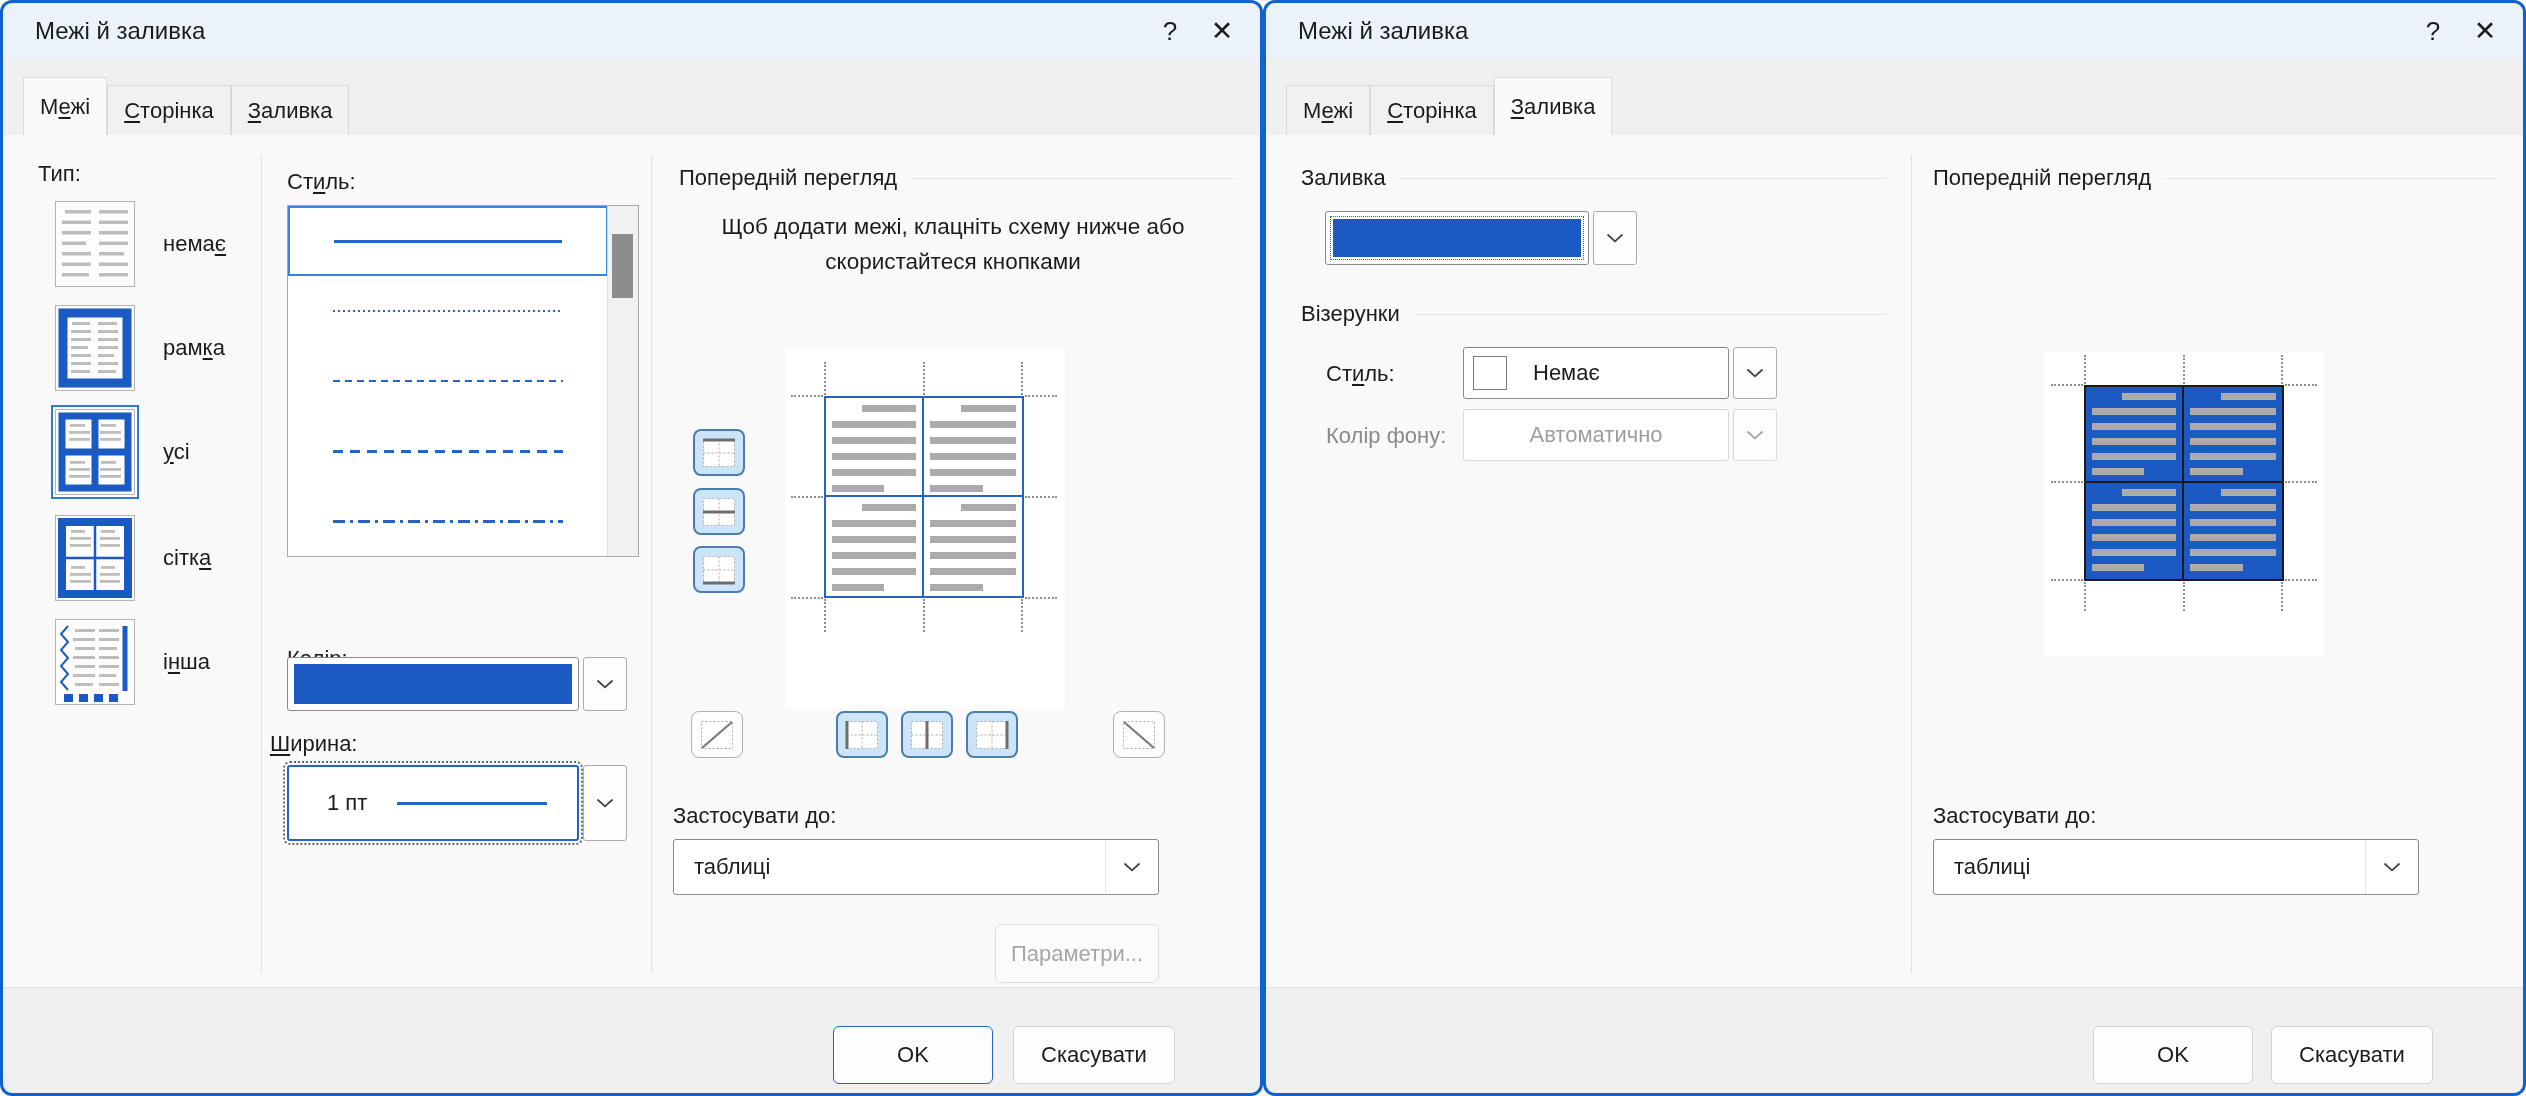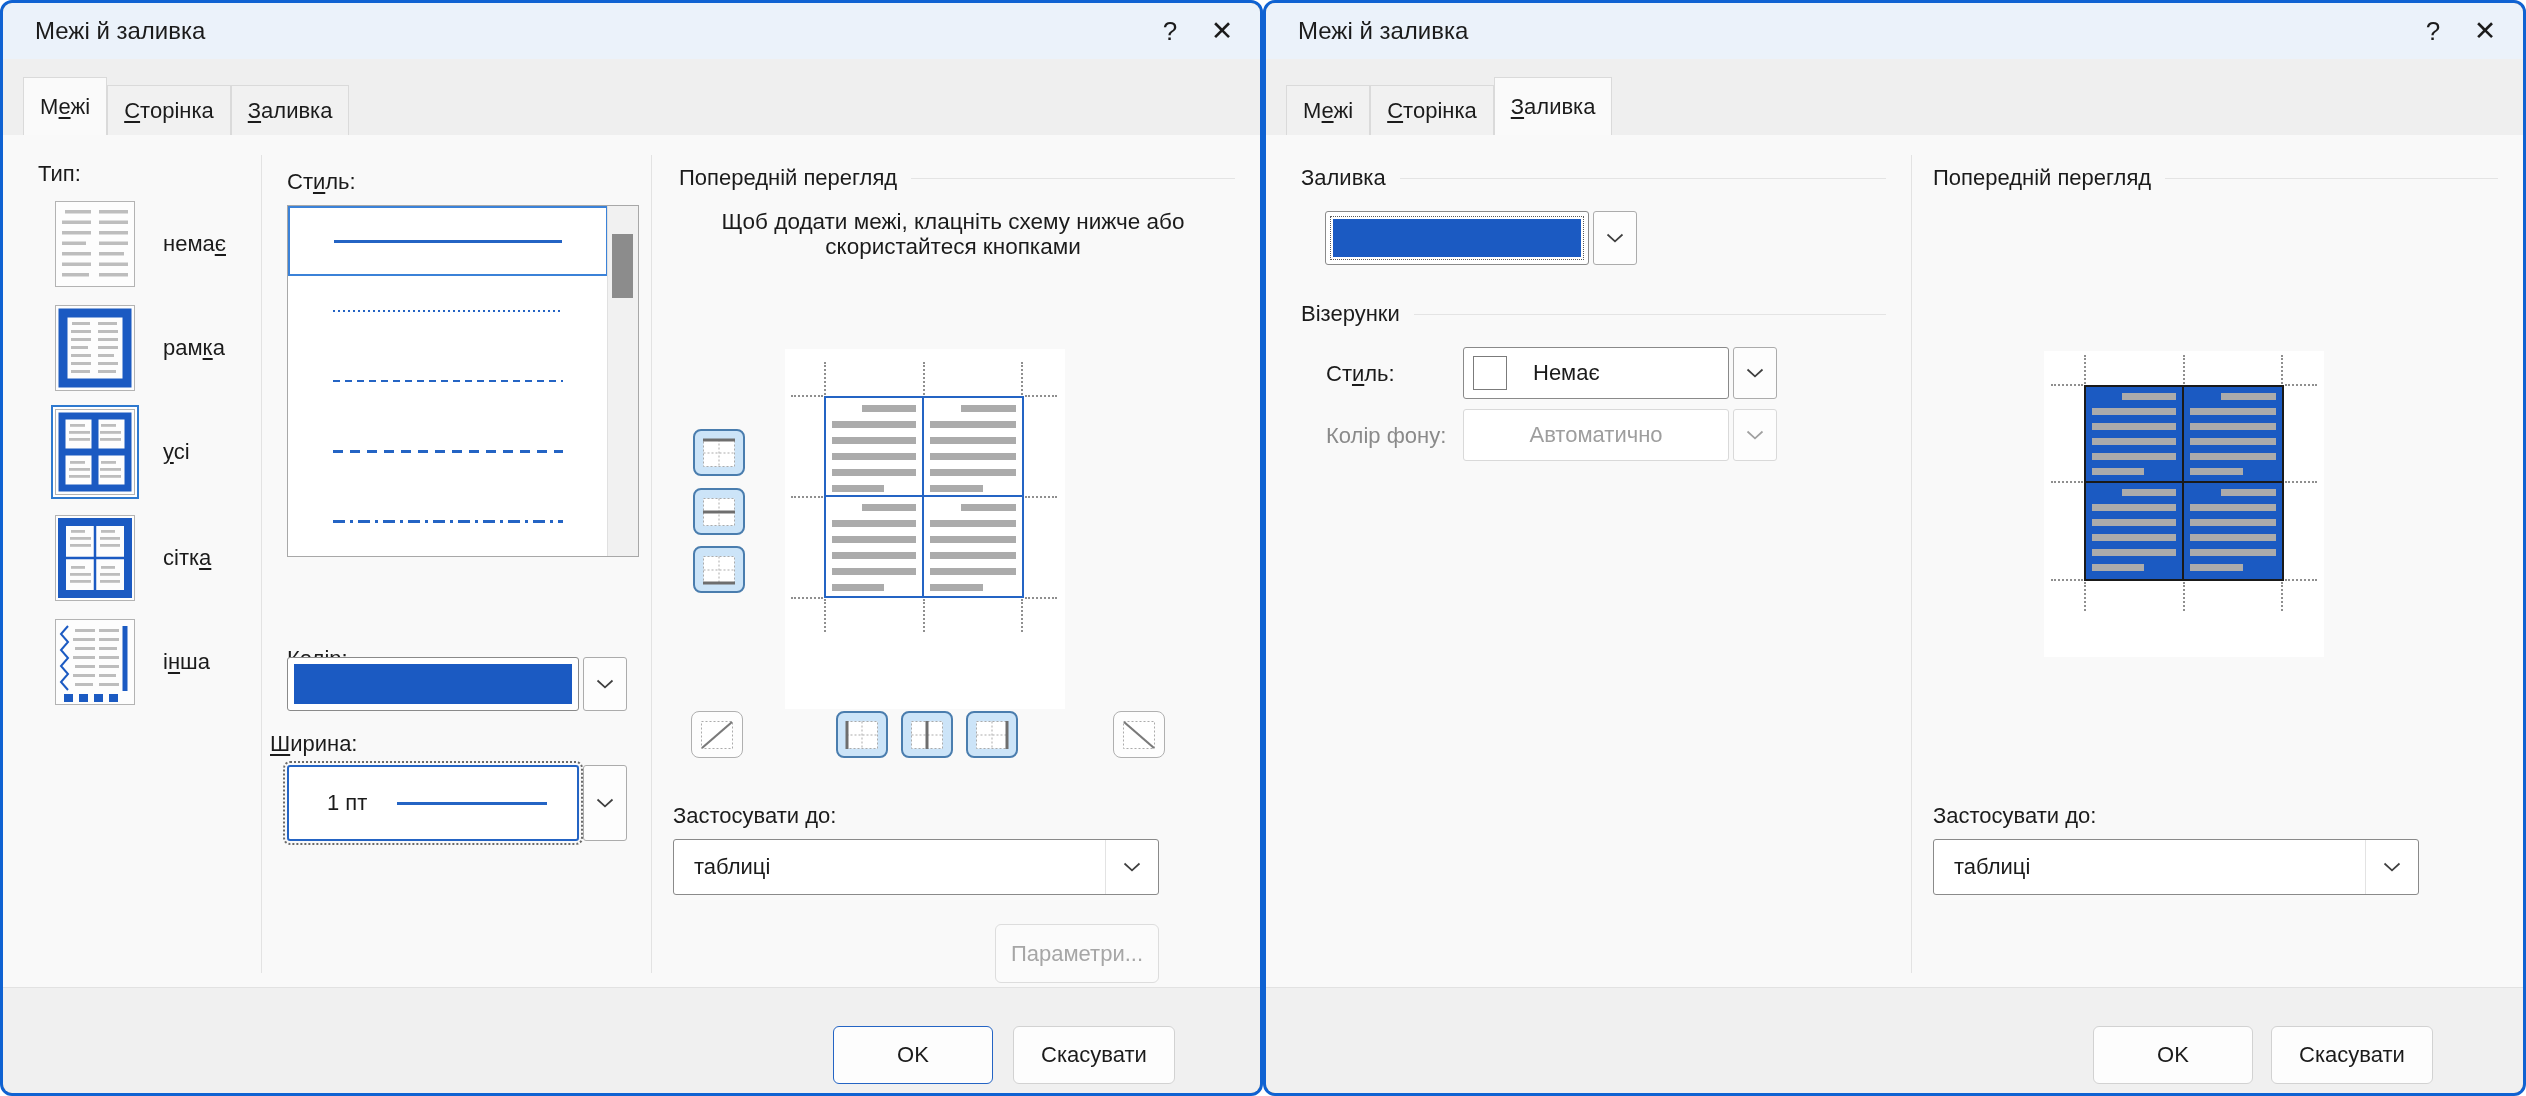--- a/index.html
+++ b/index.html
@@ -61,21 +61,21 @@
   .width-main .wline { width:150px; height:3px; background:#2464C4; margin-left:30px; }
   .cmain.disabled { border-color:#D9D9D9; }
   .cmain .ctext { font-size:22px; margin-left:20px; }
   .pat-swatch { width:34px; height:34px; box-sizing:border-box; border:1px solid #7b7b7b; background:#fff; margin-left:9px; }
   .apply-combo { position:absolute; background:#fff; border:1px solid #8A8A8A; border-radius:3px;
                  display:flex; align-items:center; box-sizing:border-box; }
   .apply-combo .actext { flex:1; font-size:22px; padding-left:20px; }
   .ac-arrow { width:52px; align-self:stretch; border-left:1px solid #E3E3E3; display:flex;
               align-items:center; justify-content:center; }
   
-  .instruction { position:absolute; font-size:22.5px; line-height:25px; text-align:center; }
+  .instruction { position:absolute; font-size:22.5px; line-height:35px; text-align:center; }
   .toggle { position:absolute; width:52px; height:47px; border-radius:8px; box-sizing:border-box;
             display:flex; align-items:center; justify-content:center; }
   .toggle.active { background:#CCE4F8; border:2px solid #4A7DAE; }
   .toggle.plain { background:#FDFDFD; border:1px solid #B0B0B0; }
   .pv-box { position:absolute; background:#fff; }
   .mkv { position:absolute; width:0; border-left:2px dotted #8F8F8F; }
   .mkh { position:absolute; height:0; border-top:2px dotted #8F8F8F; }
   .pv-table { position:absolute; box-sizing:border-box; border:2px solid #2464C4;
               display:grid; grid-template-columns:1fr 1fr; grid-template-rows:1fr 1fr; }
   .pv-table.filled { border-color:#1A1A1A; }

